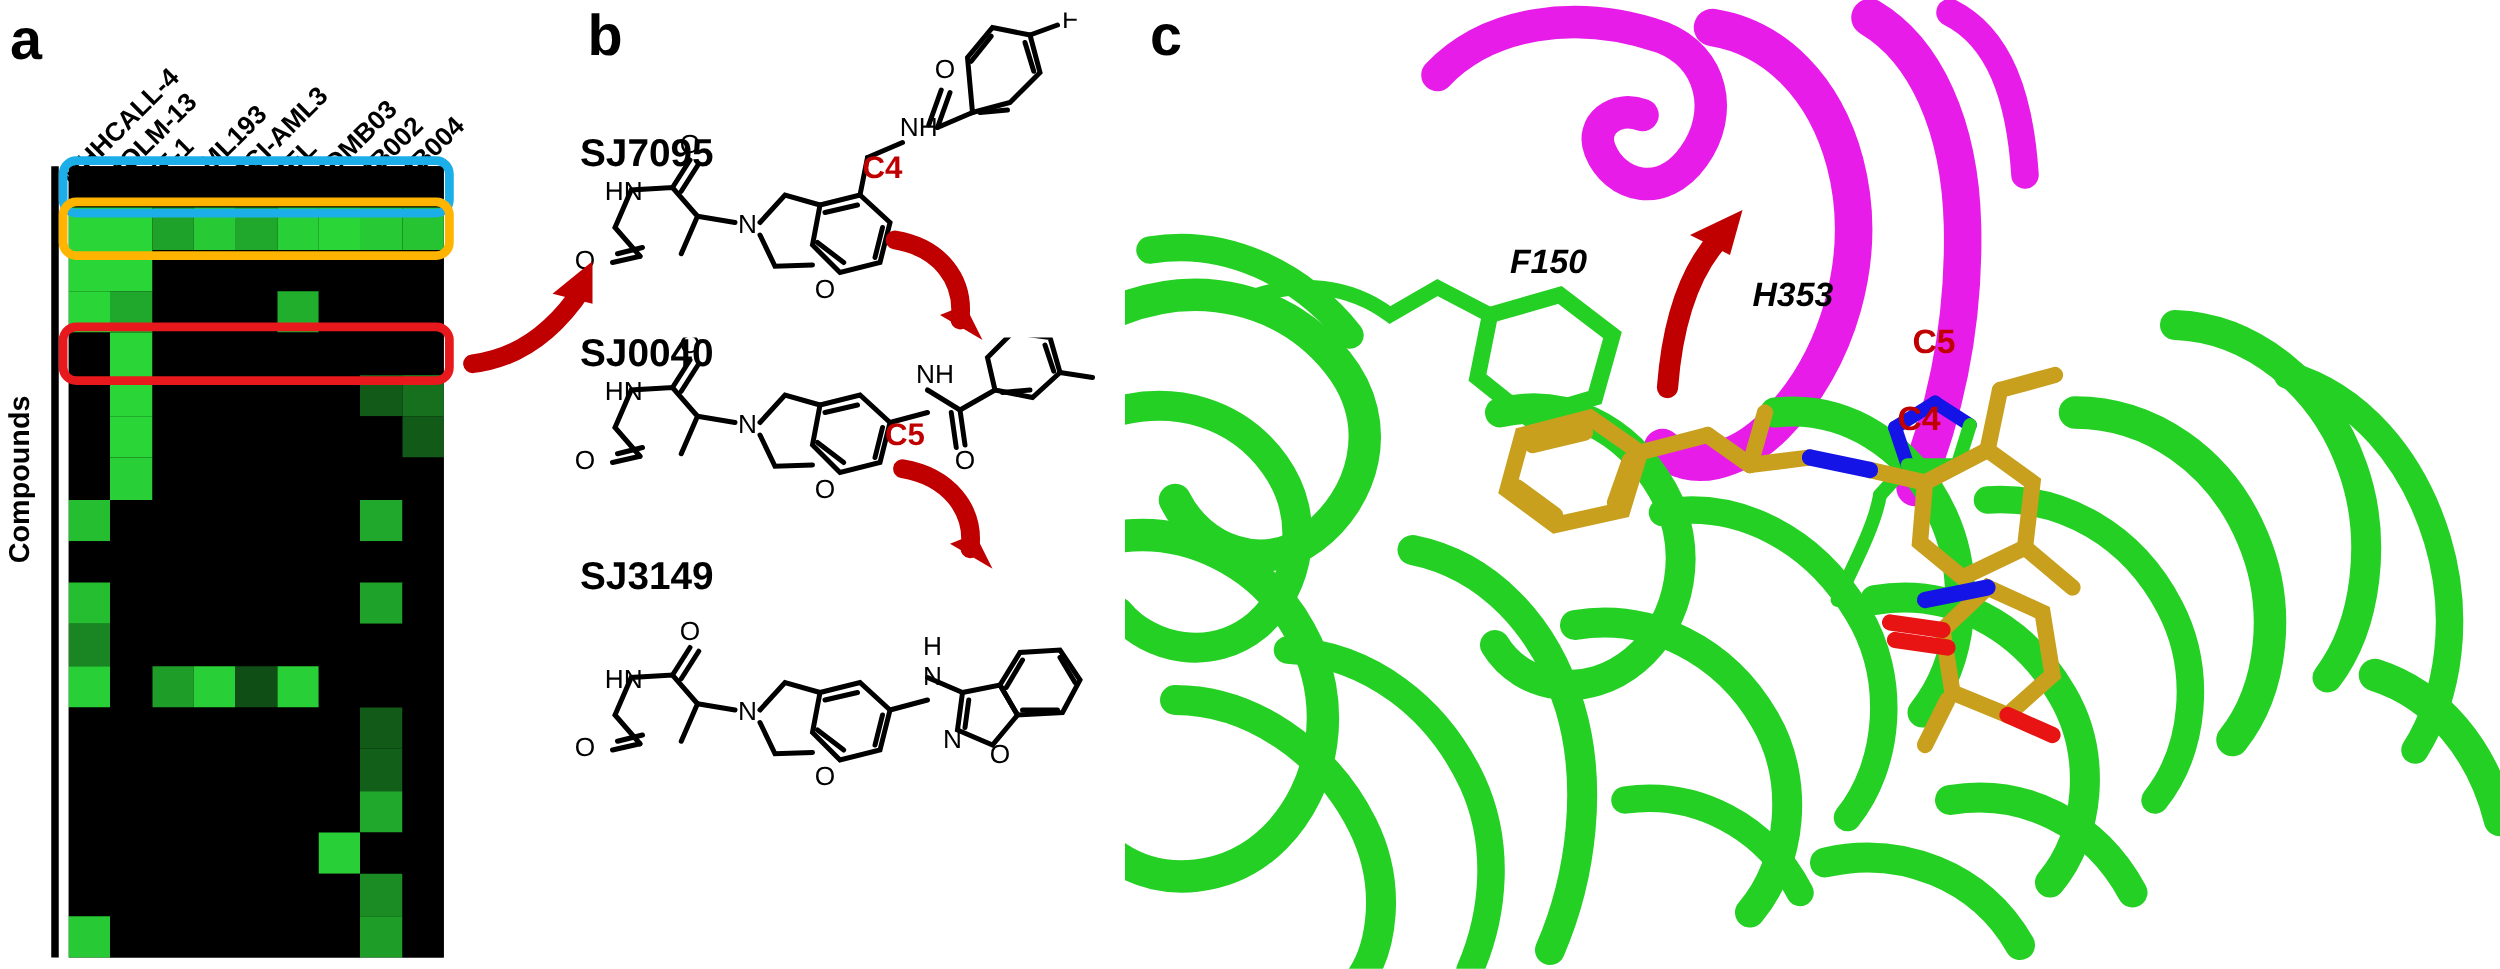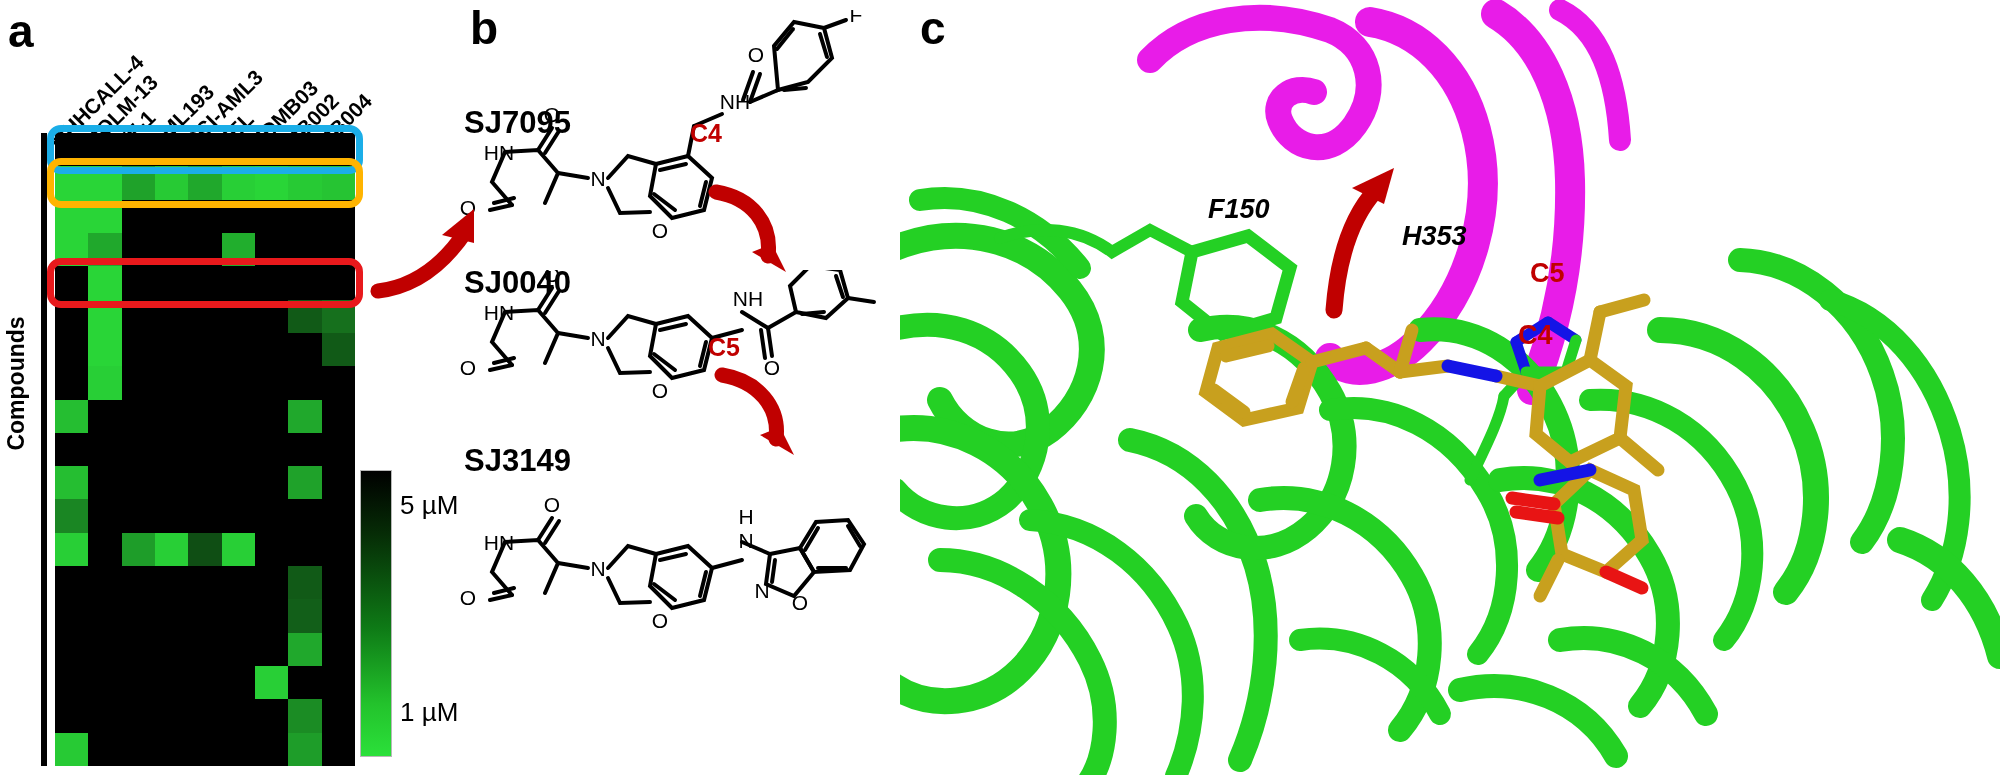--- a/index.html
+++ b/index.html
@@ -242,25 +242,20 @@
         <div class="hm-cell" style="background: rgb(0, 0, 0);"></div>
         <div class="hm-cell" style="background: rgb(0, 0, 0);"></div>
         <div class="hm-cell" style="background: rgb(30, 157, 41);"></div>
         <div class="hm-cell" style="background: rgb(0, 0, 0);"></div>
       </div>
     <div class="hl-box" id="hl-blue" style="left: -8px; width: 316px; top: -8px; height: 49.3158px;"></div>
     <div class="hl-box" id="hl-orange" style="left: -8px; width: 316px; top: 25.3158px; height: 49.3158px;"></div>
     <div class="hl-box" id="hl-red" style="left: -8px; width: 316px; top: 125.263px; height: 49.3158px;"></div>
   </div>
 
-  <div id="colorbar-wrap">
-    <div id="colorbar"></div>
-    <div class="cb-label" style="top:30px;">5 µM</div>
-    <div class="cb-label" style="top:237px;">1 µM</div>
-  </div>
 </div>
 
 <div id="panel-b">
 
   <div class="panel-letter" style="left:10px;top:5px;">b</div>
 
   <div class="cmpd-name" style="left:4px;top:105px;">SJ7095</div>
   <div class="cmpd-name" style="left:4px;top:265px;">SJ0040</div>
   <div class="cmpd-name" style="left:4px;top:422px;margin-top:21px;">SJ3149</div>
 

